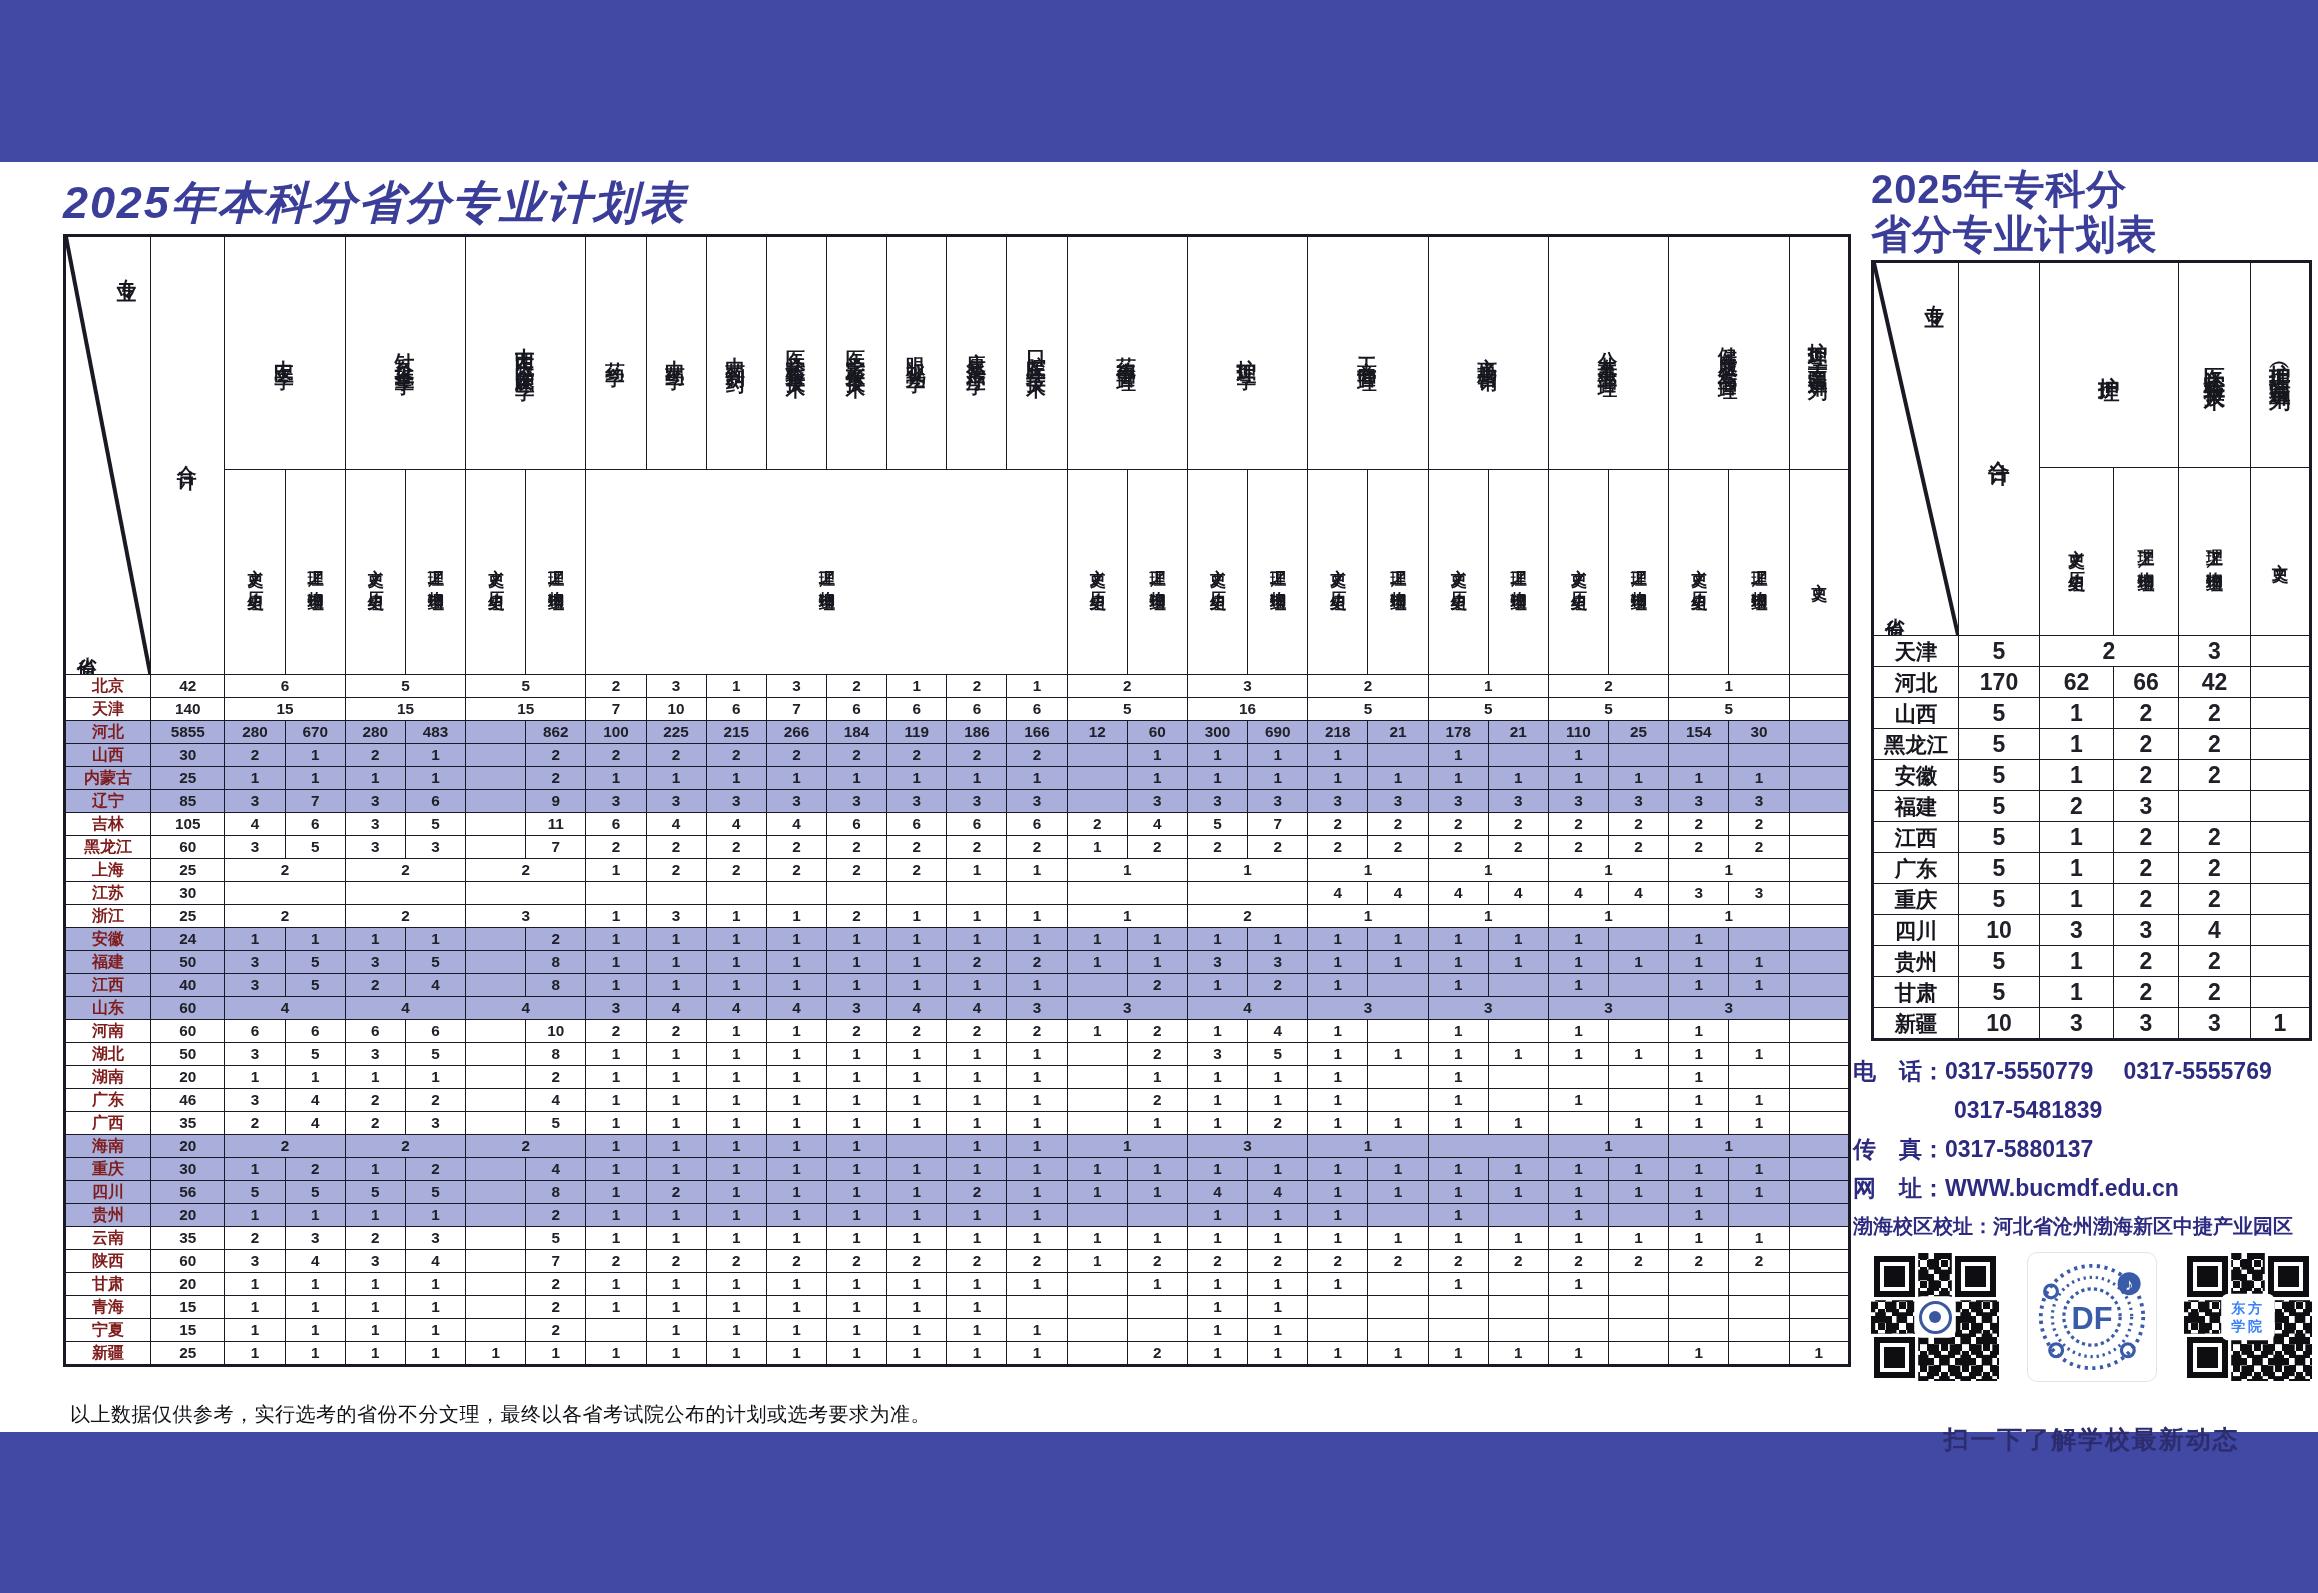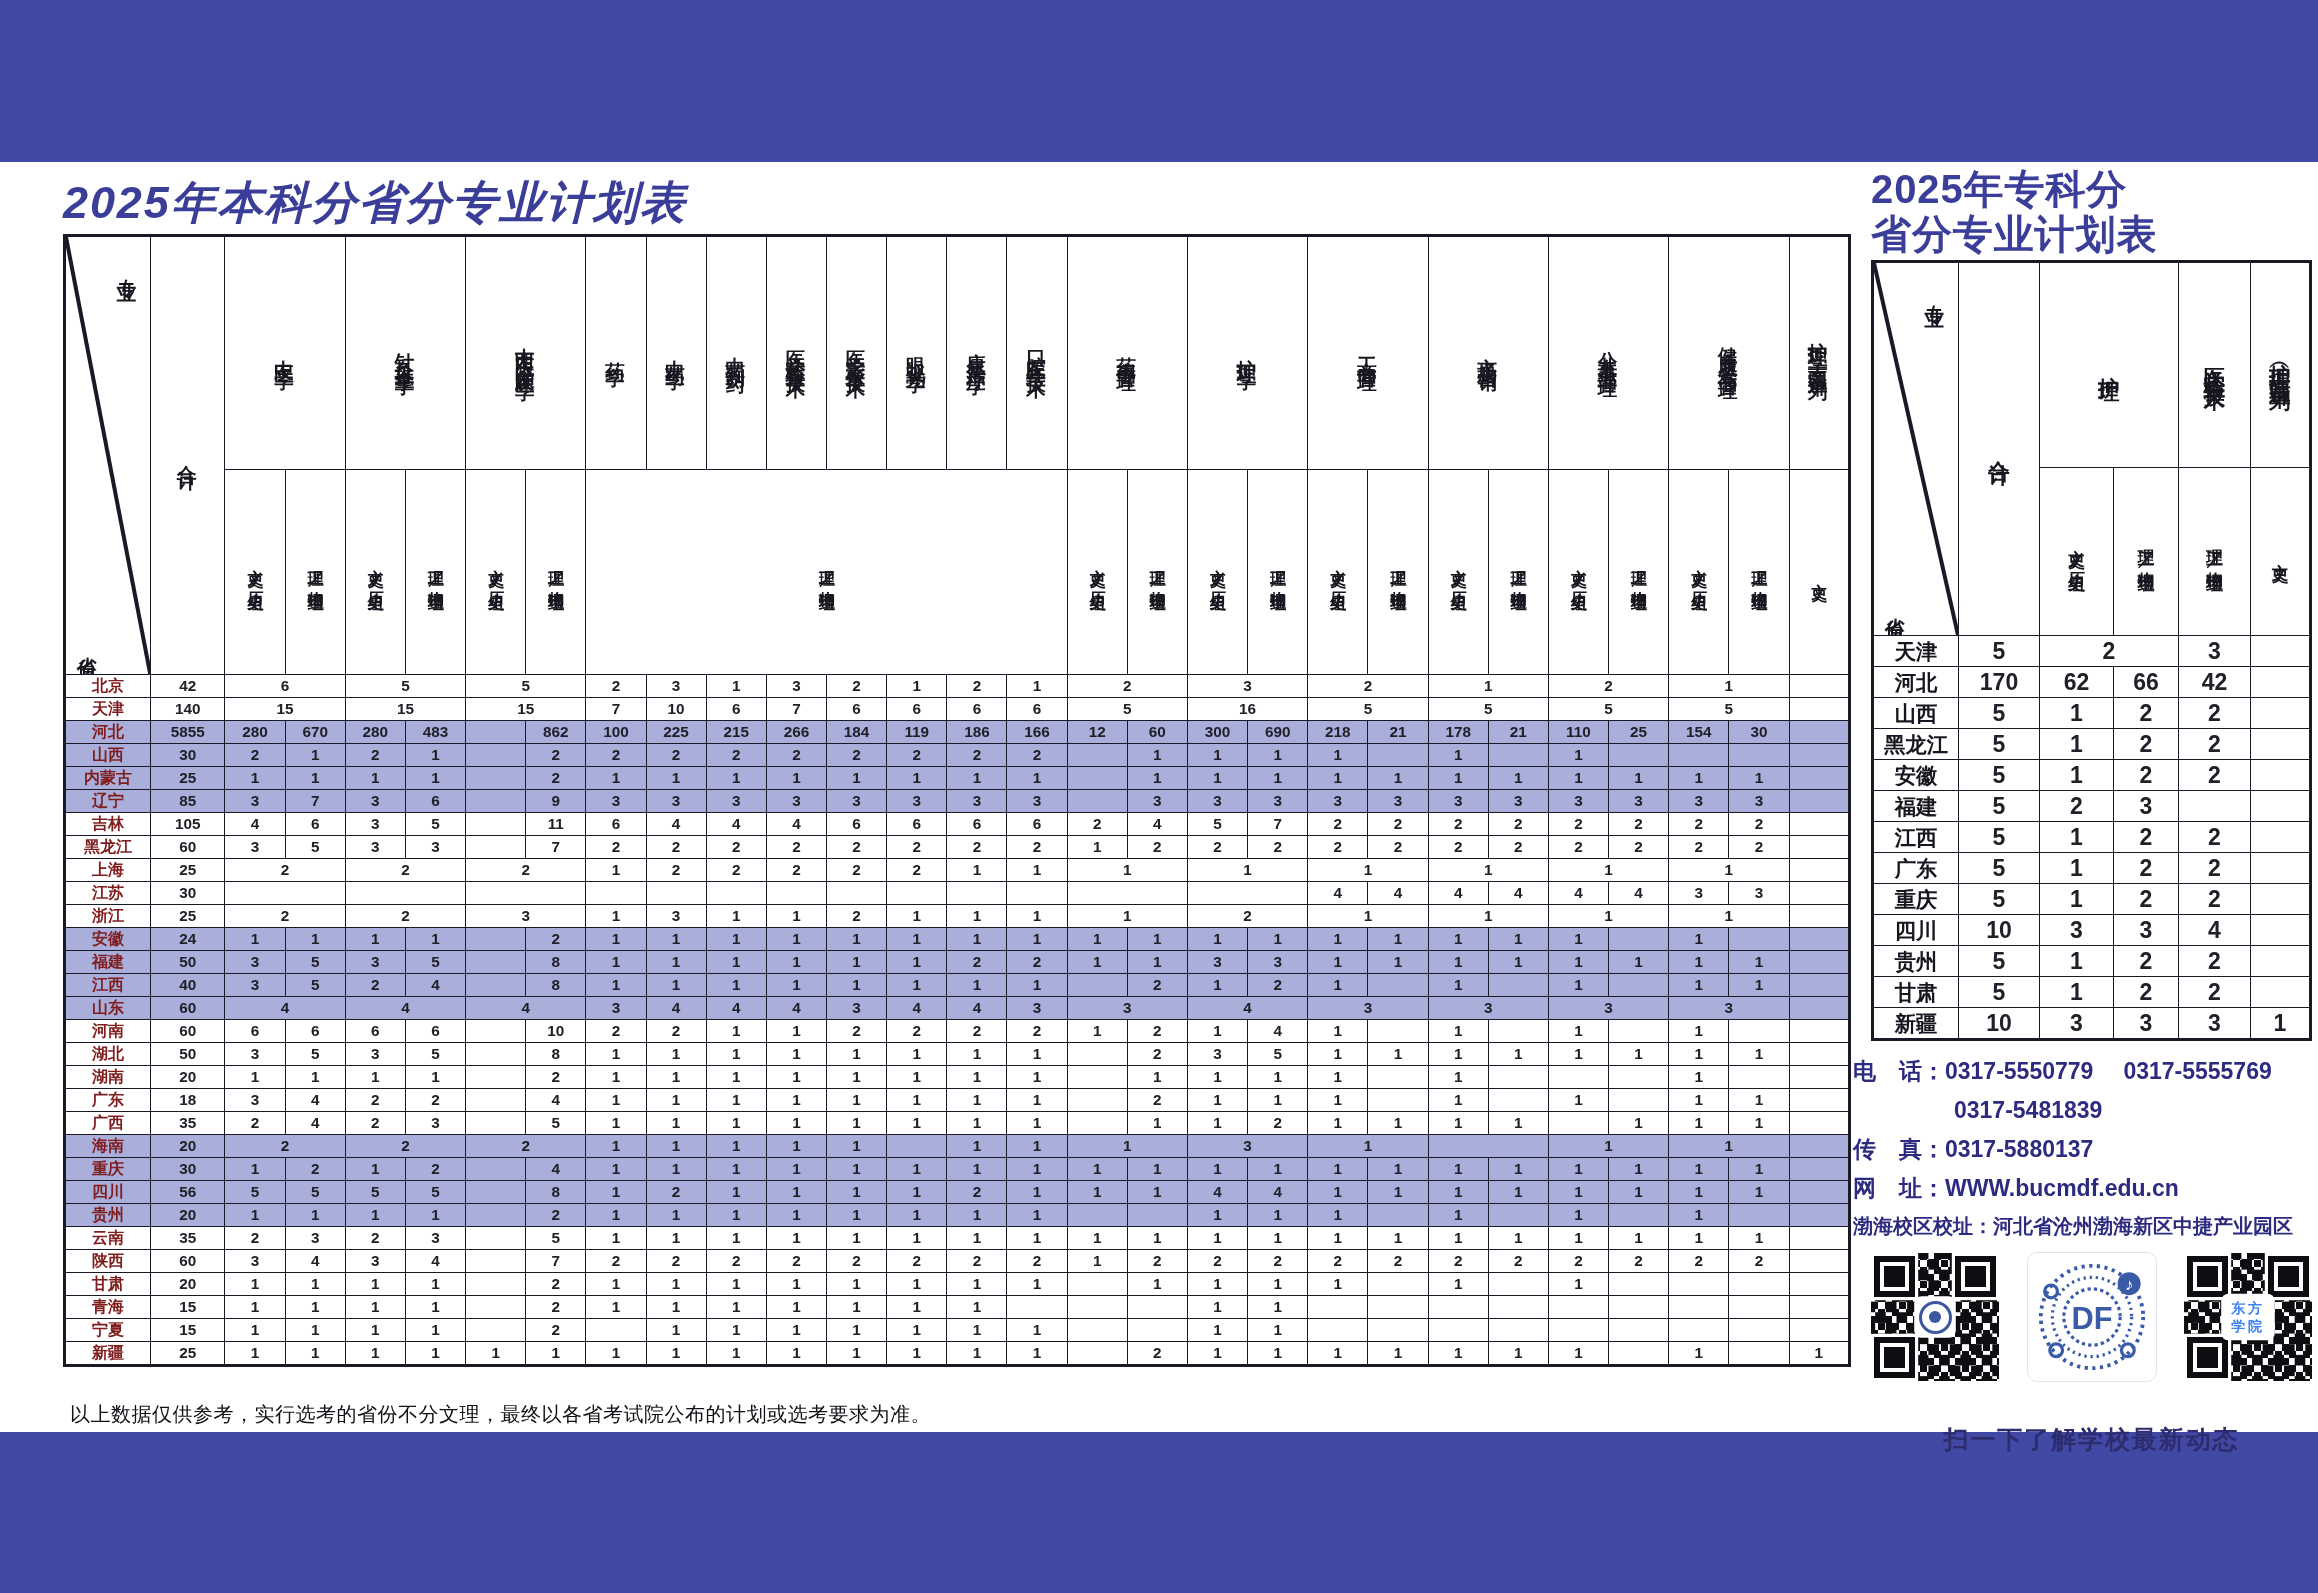--- a/index.html
+++ b/index.html
@@ -696,21 +696,21 @@
         <td>1</td>
         <td></td>
         <td></td>
         <td></td>
         <td>1</td>
         <td></td>
         <td></td>
       </tr>
       <tr>
         <td class="prov">广东</td>
-        <td>18</td>
+        <td>46</td>
         <td>3</td>
         <td>4</td>
         <td>2</td>
         <td>2</td>
         <td></td>
         <td>4</td>
         <td>1</td>
         <td>1</td>
         <td>1</td>
         <td>1</td>

